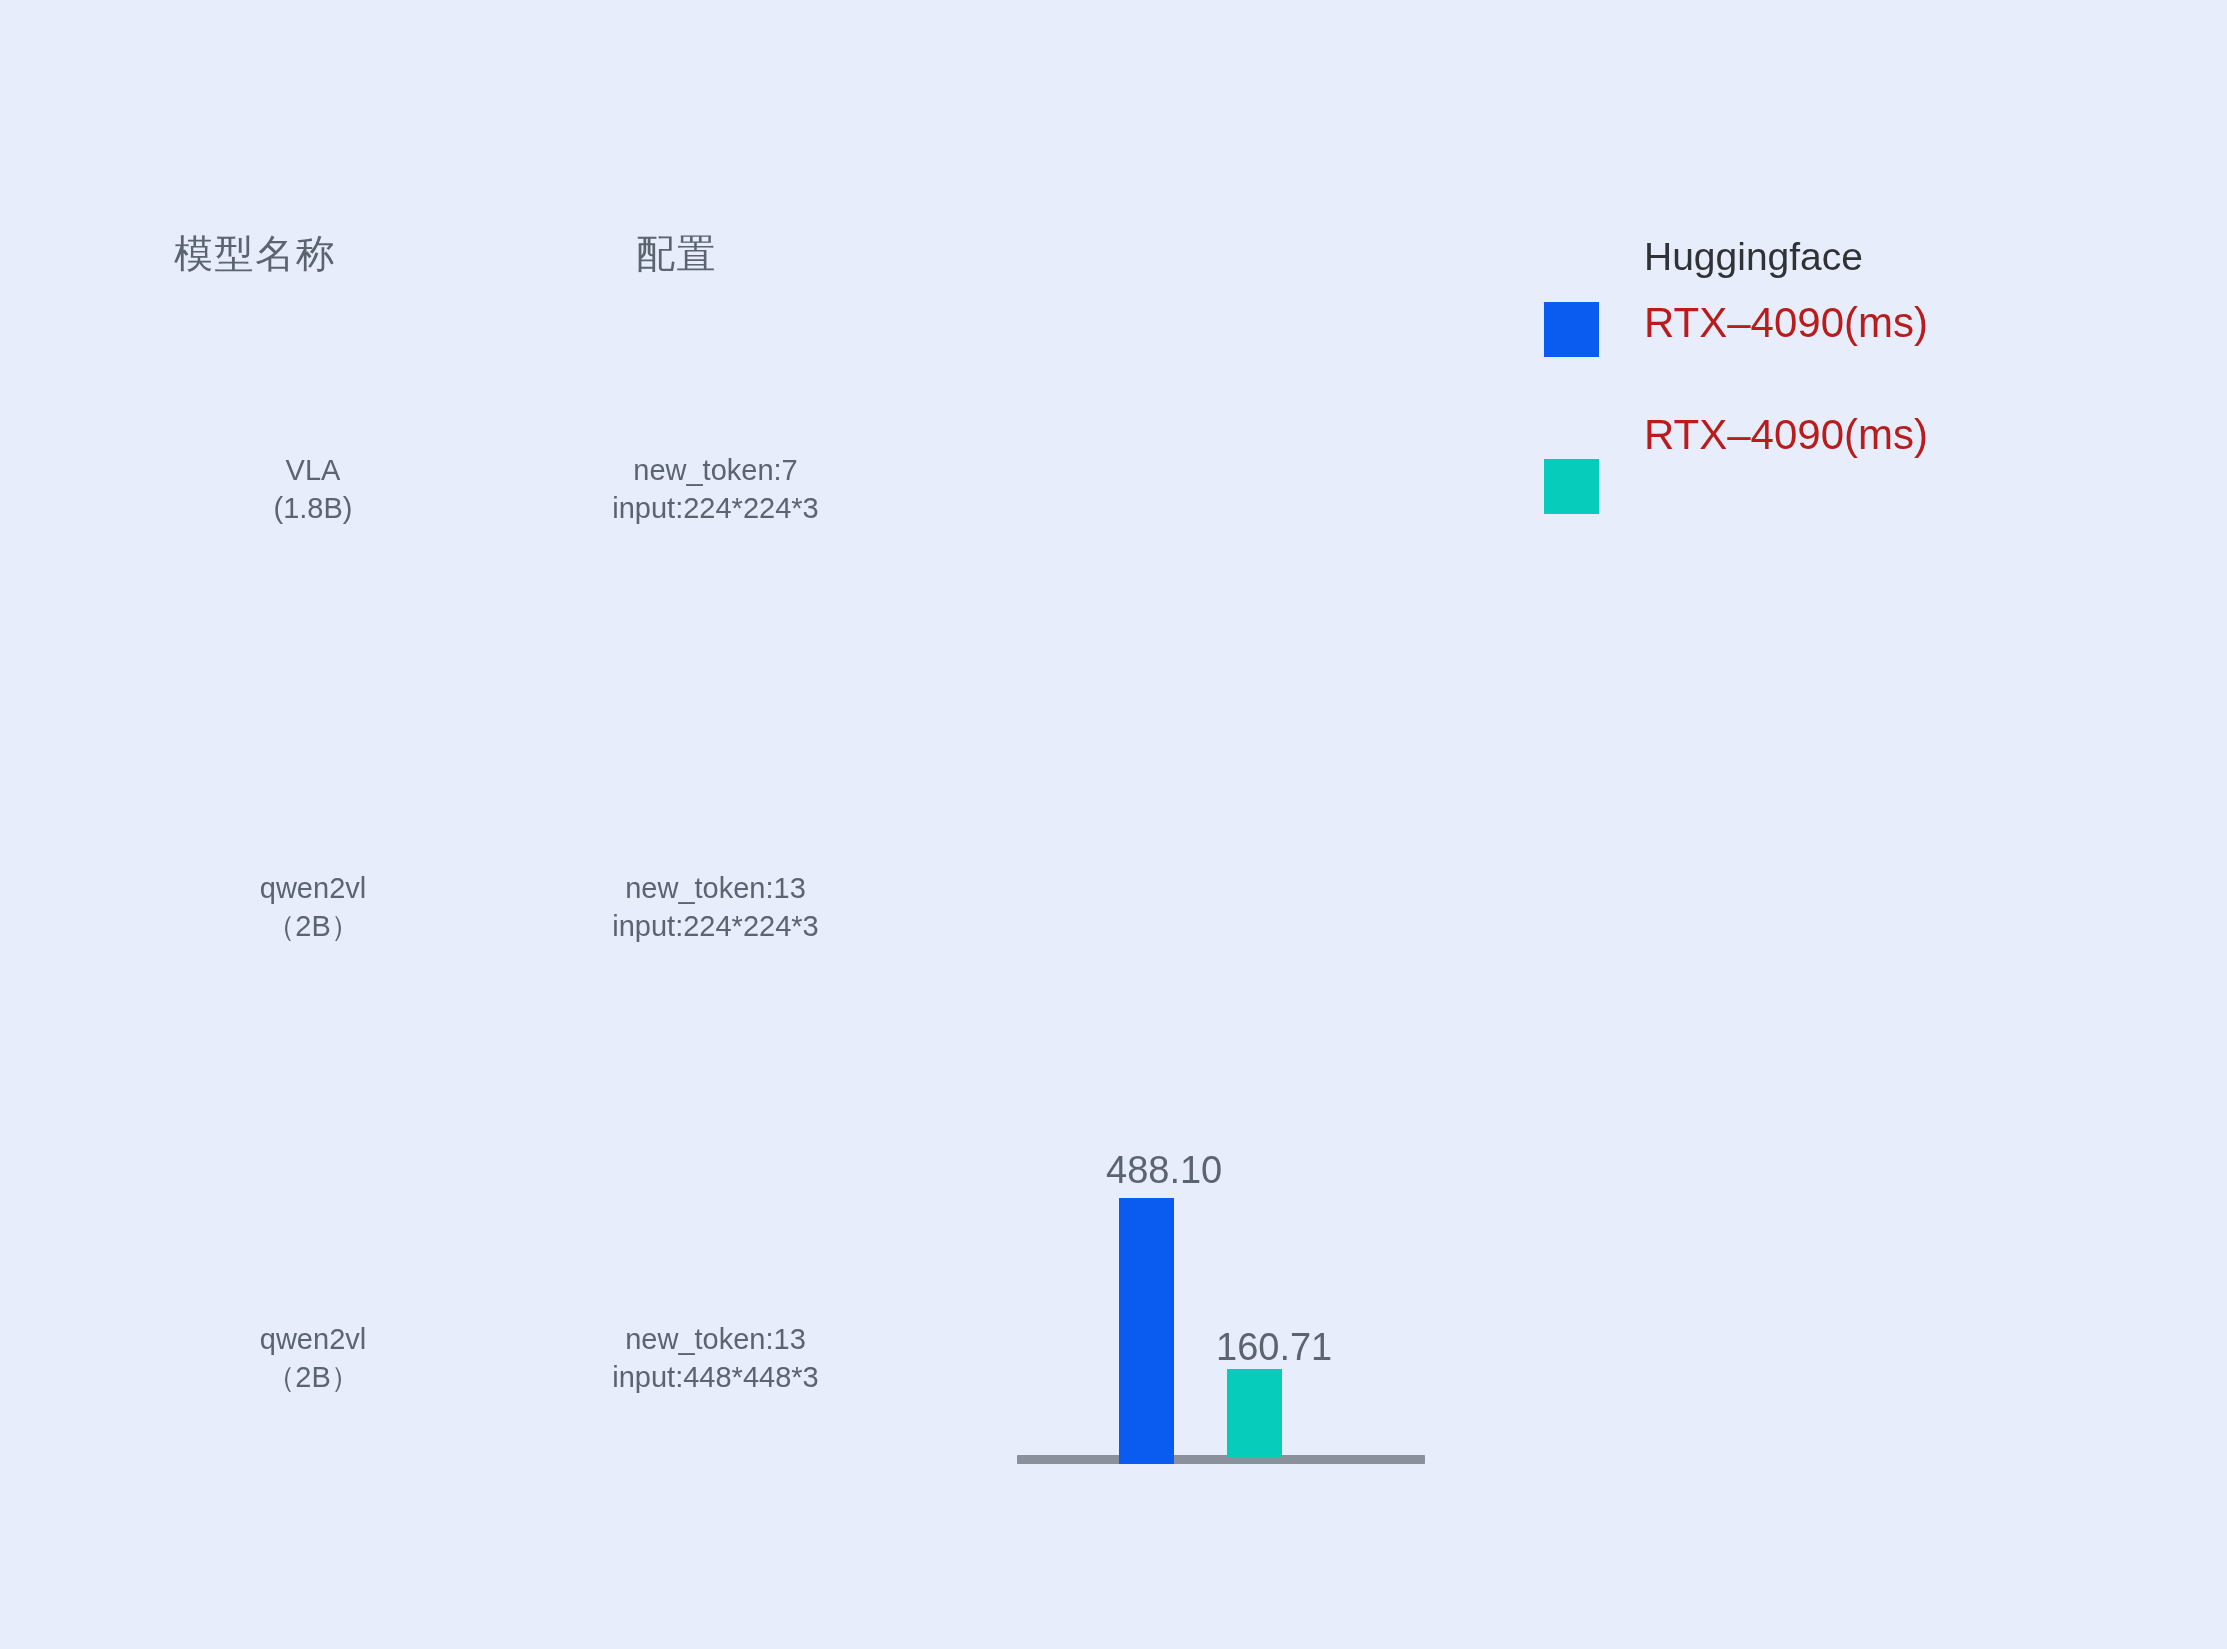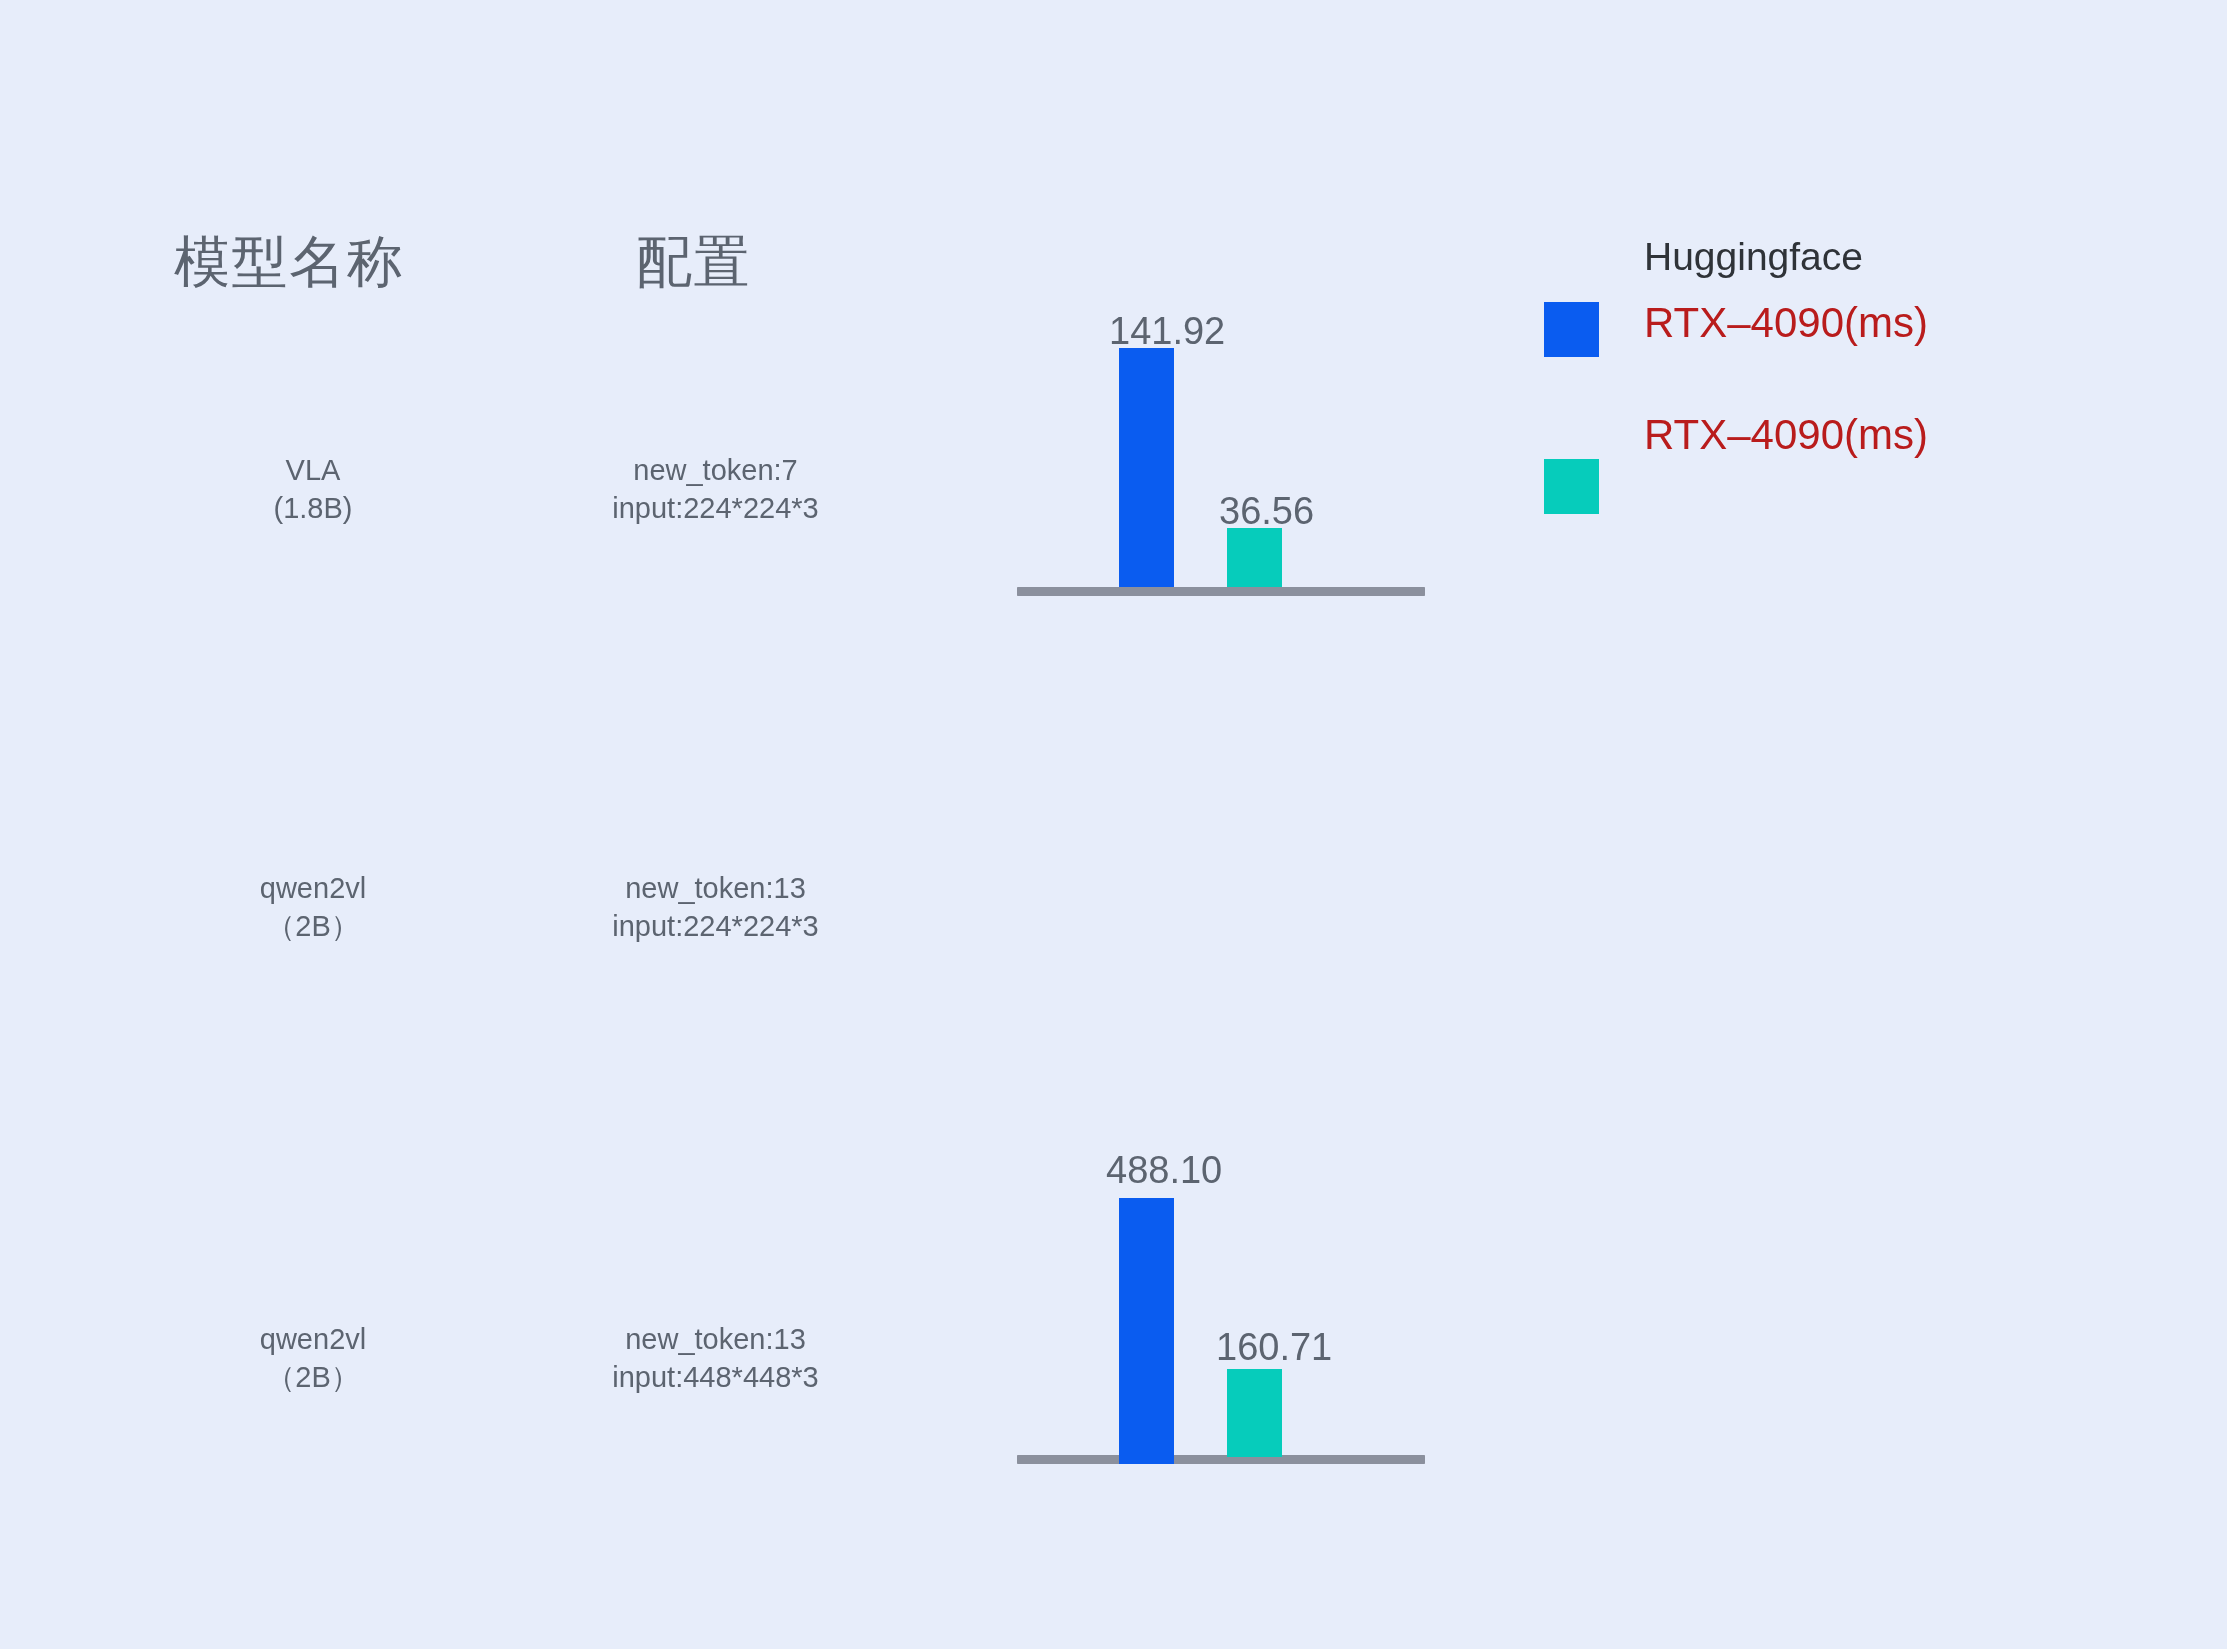--- a/index.html
+++ b/index.html
@@ -18,21 +18,21 @@
   
   .header-row {
     position: absolute;
     top: 118px;
     left: 0;
     width: 100%;
     height: 102px;
   }
   .col-header {
     position: absolute;
-    font-size: 56px;
+    font-size: 39px;
     line-height: 1;
     color: #5c6470;
     font-weight: 400;
     letter-spacing: 1.6px;
     white-space: nowrap;
   }
   .col-header.model { left: 174px; top: 116px; }
   .col-header.config { left: 636px; top: 116px; }
 
   
@@ -161,29 +161,20 @@
 </div>
 
 <div class="rows">
 
   <div class="row row-1">
     <div class="cell-model">VLA
 (1.8B)</div>
     <div class="cell-config">new_token:7
 input:224*224*3</div>
 
-    <div class="plot">
-      <div class="baseline"></div>
-
-      <div class="bar series-0" style="height:239px"></div>
-      <div class="bar-value" style="left:92px; top:14px;">141.92</div>
-
-      <div class="bar series-1" style="height:59px"></div>
-      <div class="bar-value" style="left:202px; top:194px;">36.56</div>
-    </div>
   </div>
 
   <div class="row row-2">
     <div class="cell-model">qwen2vl
 （2B）</div>
     <div class="cell-config">new_token:13
 input:224*224*3</div>
 
   </div>
 

